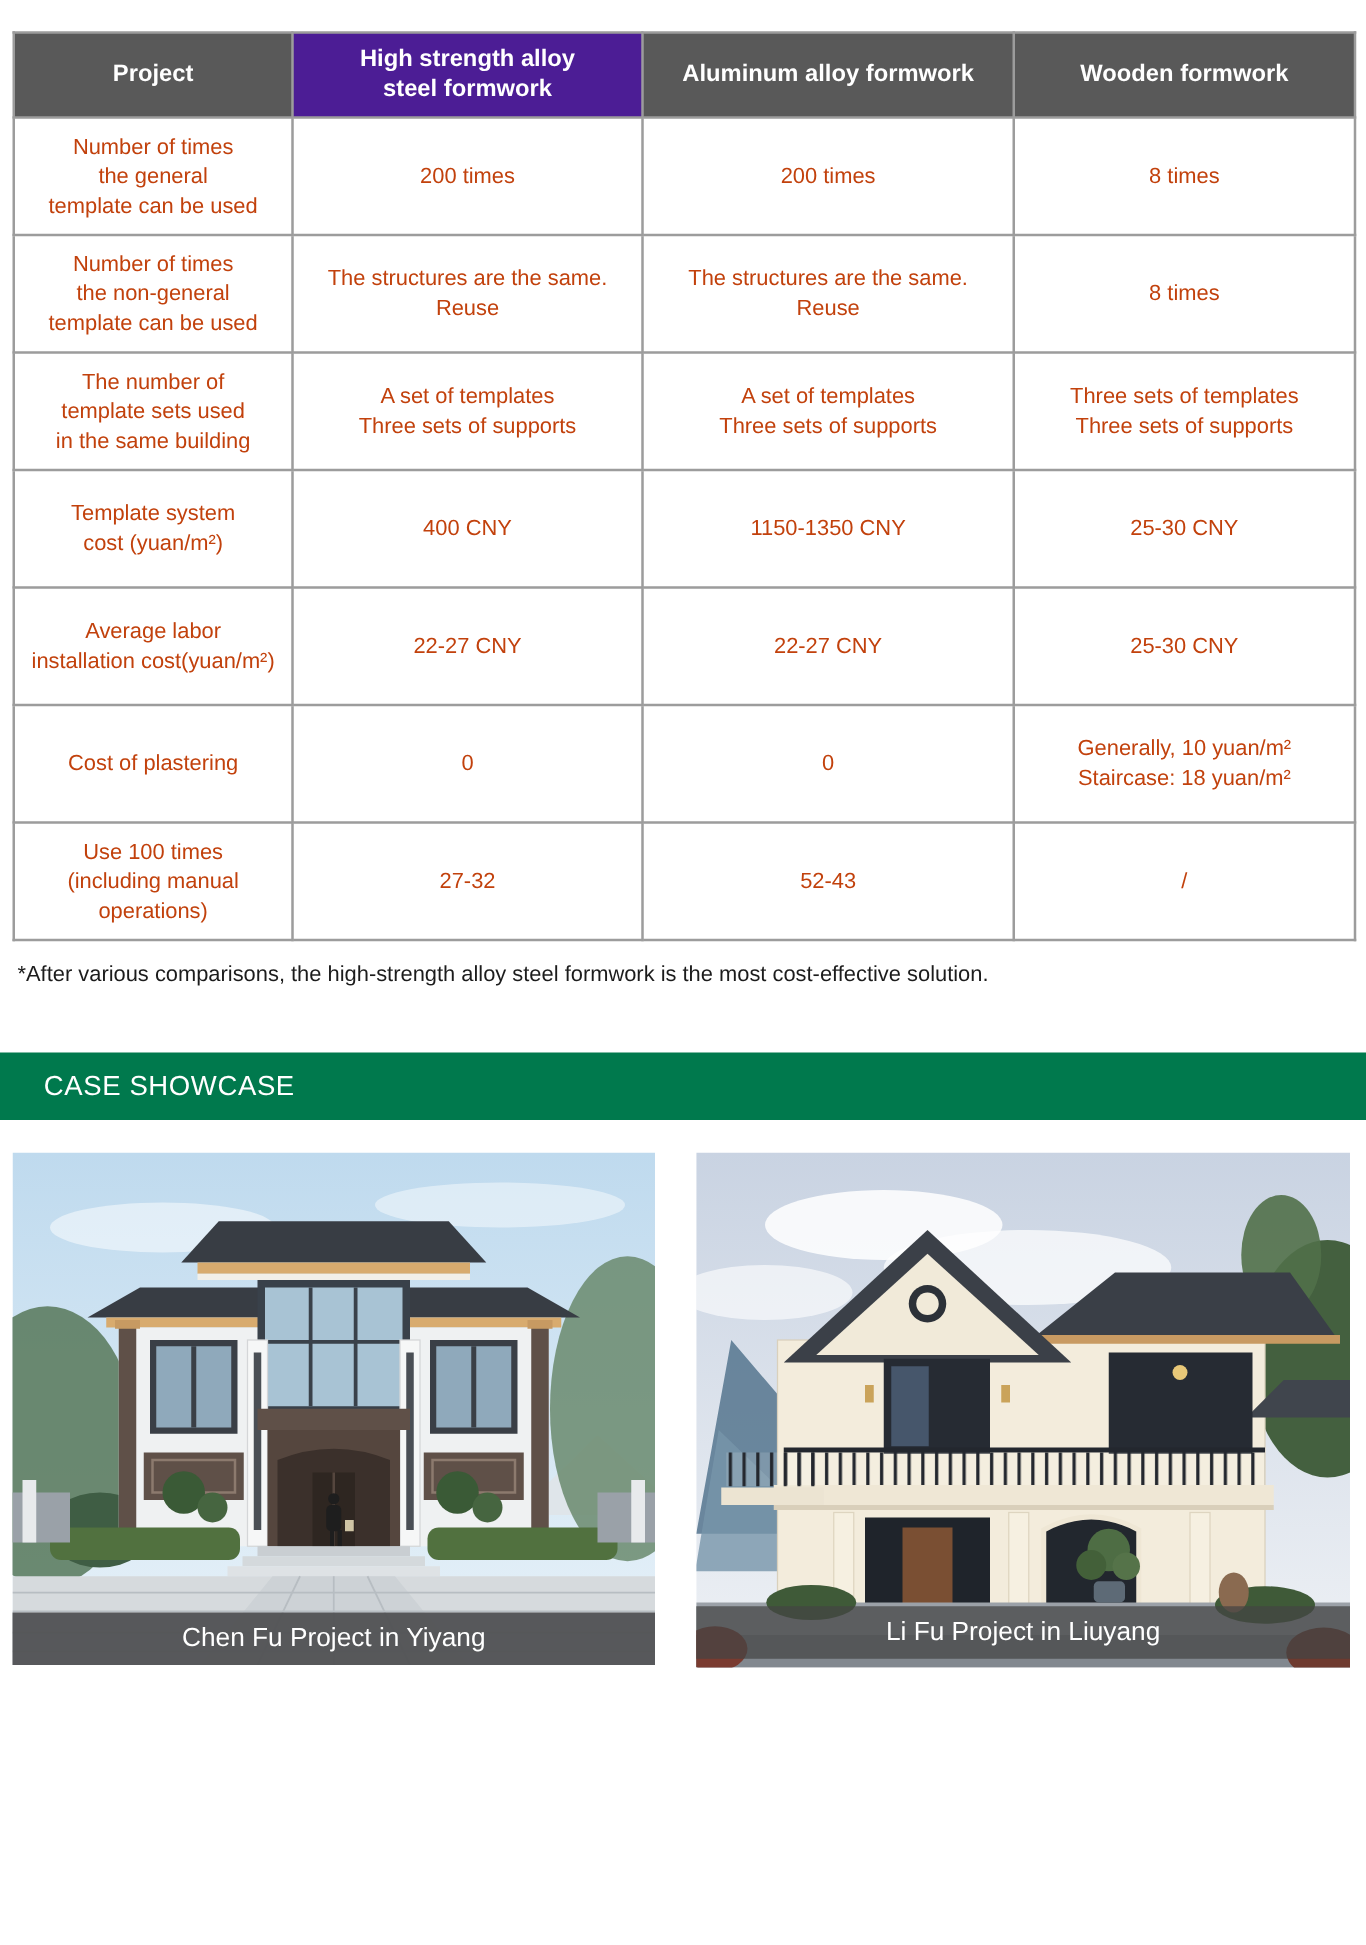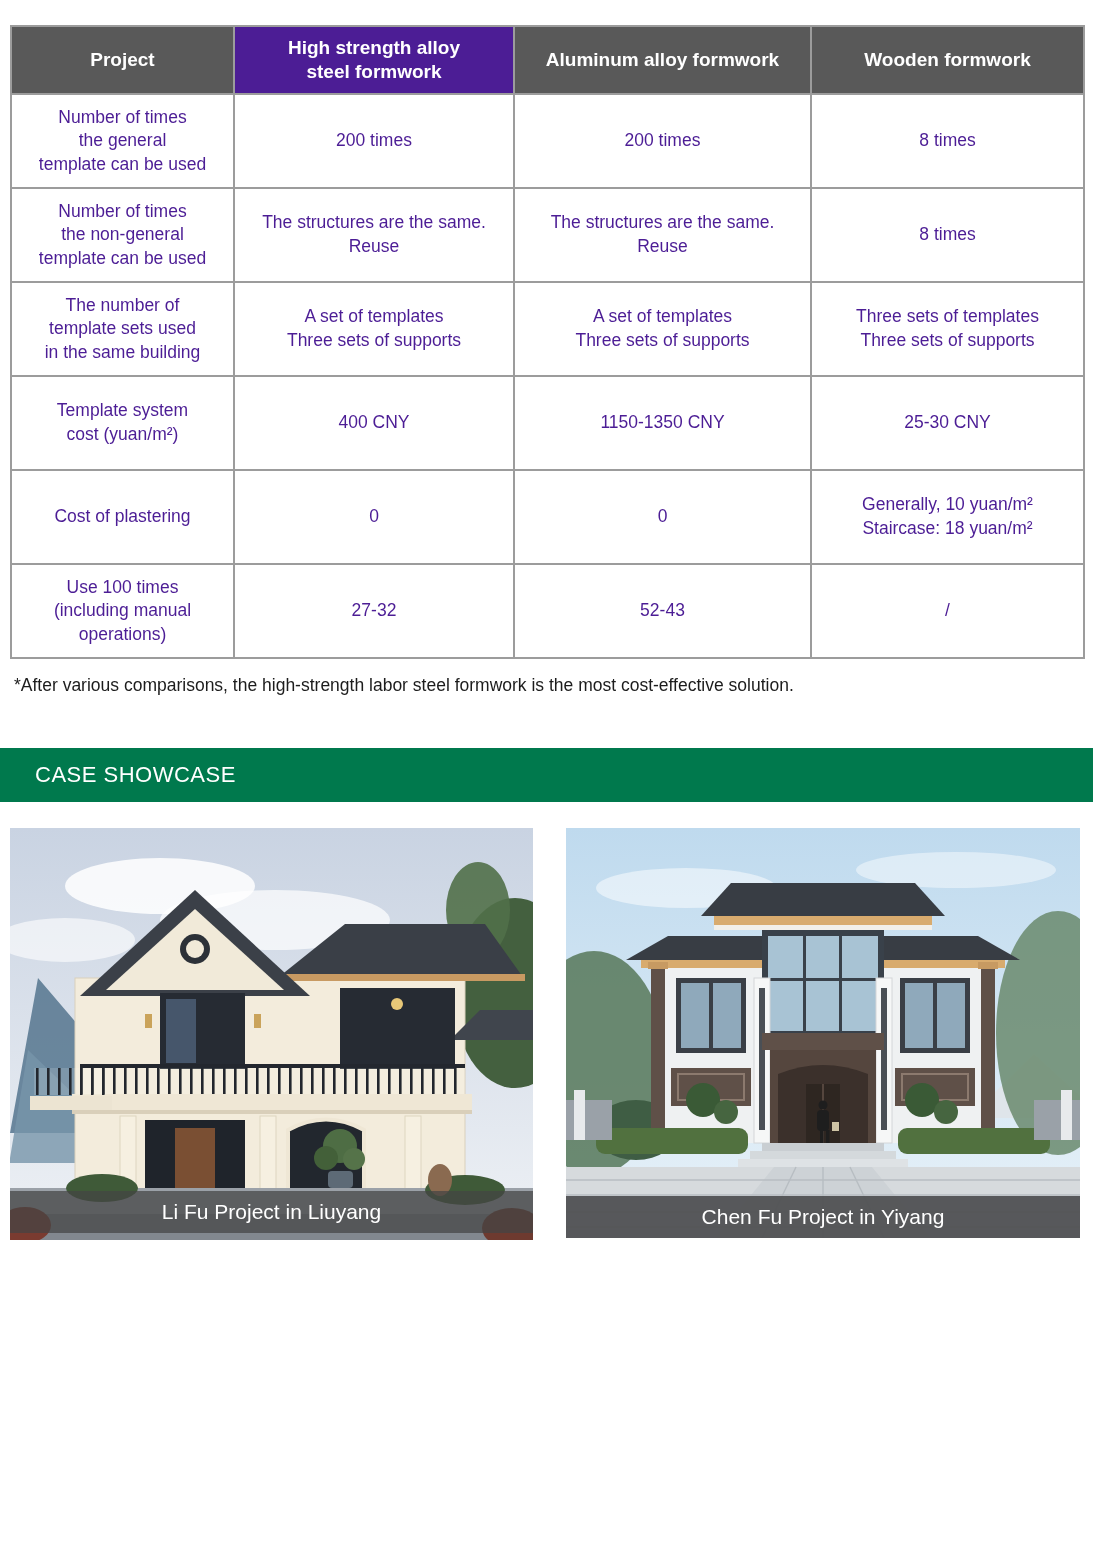--- a/index.html
+++ b/index.html
@@ -9,21 +9,21 @@
   
   table.cmp{border-collapse:collapse;table-layout:fixed;margin:25px 10px 0 10px;width:1073px;}
   table.cmp th, table.cmp td{
     border:2px solid #9c9c9c;
     text-align:center;vertical-align:middle;
     white-space:pre-line;padding:4px 8px;box-sizing:border-box;
   }
   table.cmp th{height:68px;color:#ffffff;font-size:19px;font-weight:bold;line-height:1.25;}
   th.gray{background:#595959;}
   th.green{background:#4c1d95;margin-left:40px;}
-  table.cmp td{height:94px;font-size:17.5px;color:#4c1d95;background:#ffffff;line-height:1.35;}
+  table.cmp td{height:94px;font-size:17.5px;color:#c2410c;background:#ffffff;line-height:1.35;}
   td.rowlabel{background:#f4f4f4;color:#3a3a3a;}
   td.hl{color:#177d52;}
   col.c0{width:223px;} col.c1{width:280px;} col.c2{width:297px;} col.c3{width:273px;}
 
   .footnote{margin:16px 0 0 14px;font-size:17.5px;color:#1c1c1c;}
 
   
   .banner{margin-top:52px;height:54px;background:#00794d;display:flex;align-items:center;}
   .banner span{color:#ffffff;font-size:22px;font-weight:normal;letter-spacing:.5px;padding-left:35px;}
 
@@ -88,107 +88,51 @@
 Three sets of supports</td>
       </tr>
       <tr>
         <td class="rowlabel">Template system
 cost (yuan/m²)</td>
         <td class="hl">400 CNY</td>
         <td>1150-1350 CNY</td>
         <td>25-30 CNY</td>
       </tr>
       <tr>
+        <td class="rowlabel">Average labor
+installation cost(yuan/m²)</td>
+        <td class="hl">22-27 CNY</td>
+        <td>22-27 CNY</td>
+        <td>25-30 CNY</td>
+      </tr>
+      <tr>
         <td class="rowlabel">Cost of plastering</td>
         <td class="hl">0</td>
         <td>0</td>
         <td>Generally, 10 yuan/m²
 Staircase: 18 yuan/m²</td>
       </tr>
       <tr>
         <td class="rowlabel">Use 100 times
 (including manual
 operations)</td>
         <td class="hl">27-32</td>
         <td>52-43</td>
         <td>/</td>
       </tr>
     </tbody>
   </table>
 
-  <p class="footnote">*After various comparisons, the high-strength labor steel formwork is the most cost-effective solution.</p>
+  <p class="footnote">*After various comparisons, the high-strength alloy steel formwork is the most cost-effective solution.</p>
 
   <div class="banner">
     <span>CASE SHOWCASE</span>
   </div>
 
   <div class="showcase">
-
-    <figure class="case" style="margin:0;">
-      <svg width="523" height="412" viewBox="0 0 523 412" xmlns="http://www.w3.org/2000/svg">
-        <defs>
-          <linearGradient id="skyL" x1="0" y1="0" x2="0" y2="1">
-            <stop offset="0" stop-color="#c9d3e2"></stop>
-              <stop offset="1" stop-color="#eef1f5"></stop>
-          </linearGradient>
-          <pattern id="railL" width="11" height="30" patternUnits="userSpaceOnUse">
-            <rect width="11" height="30" fill="rgba(250,248,242,0.15)"></rect>
-            <rect x="4" width="2.6" height="30" fill="#23272e"></rect>
-          </pattern>
-        </defs>
-        <rect width="523" height="412" fill="url(#skyL)"></rect>
-        <ellipse cx="150" cy="58" rx="95" ry="28" fill="#ffffff" opacity=".85"></ellipse>
-        <ellipse cx="265" cy="92" rx="115" ry="30" fill="#ffffff" opacity=".7"></ellipse>
-        <ellipse cx="55" cy="112" rx="70" ry="22" fill="#ffffff" opacity=".6"></ellipse>
-        <polygon points="0,305 28,150 92,225 122,192 152,305" fill="#5c7b93" opacity=".9"></polygon>
-        <polygon points="0,330 18,222 70,272 112,252 142,335 0,335" fill="#7795aa" opacity=".8"></polygon>
-        <ellipse cx="505" cy="165" rx="62" ry="95" fill="#44603f"></ellipse>
-        <ellipse cx="468" cy="82" rx="32" ry="48" fill="#517049" opacity=".9"></ellipse>
-        <rect x="65" y="150" width="390" height="212" fill="#f3ecdc" stroke="#d9d0bc"></rect>
-        <polygon points="265,152 335,96 475,96 515,152" fill="#3a3f47"></polygon>
-        <rect x="268" y="146" width="247" height="7" fill="#c89a62"></rect>
-        <polygon points="440,212 470,182 523,182 523,212" fill="#40454d"></polygon>
-        <polygon points="70,168 185,62 300,168" fill="#3b4048"></polygon>
-        <polygon points="96,162 185,81 274,162" fill="#f1ead9"></polygon>
-        <circle cx="185" cy="121" r="15" fill="#2c3138"></circle>
-          <circle cx="185" cy="121" r="9" fill="#f1ead9"></circle>
-        <rect x="150" y="165" width="85" height="76" fill="#262b33"></rect>
-        <rect x="156" y="171" width="30" height="64" fill="#46566b"></rect>
-        <rect x="135" y="186" width="7" height="14" fill="#caa35a"></rect>
-        <rect x="244" y="186" width="7" height="14" fill="#caa35a"></rect>
-        <rect x="330" y="160" width="115" height="81" fill="#262b33"></rect>
-        <circle cx="387" cy="176" r="6" fill="#e8c878"></circle>
-        <rect x="70" y="236" width="385" height="4" fill="#23272e"></rect>
-        <rect x="70" y="240" width="385" height="28" fill="url(#railL)"></rect>
-        <rect x="62" y="266" width="400" height="16" fill="#efe7d5"></rect>
-        <rect x="62" y="282" width="400" height="4" fill="#d9cfba"></rect>
-        <rect x="20" y="268" width="82" height="14" fill="#ece4d2"></rect>
-        <rect x="24" y="240" width="72" height="27" fill="url(#railL)"></rect>
-        <rect x="110" y="288" width="16" height="82" fill="#f6f0e1" stroke="#ded5c0"></rect>
-        <rect x="250" y="288" width="16" height="82" fill="#f6f0e1" stroke="#ded5c0"></rect>
-        <rect x="395" y="288" width="16" height="82" fill="#f6f0e1" stroke="#ded5c0"></rect>
-        <rect x="135" y="292" width="100" height="78" fill="#1f242b"></rect>
-        <rect x="165" y="300" width="40" height="62" fill="#7a4f33"></rect>
-        <path d="M278,370 L278,302 Q316,281 354,302 L354,370 Z" fill="#22272e" stroke="#efe7d5" stroke-width="4"></path>
-        <rect x="258" y="362" width="132" height="10" fill="#777d84"></rect>
-        <rect x="248" y="372" width="152" height="10" fill="#868c93"></rect>
-        <rect x="0" y="360" width="523" height="52" fill="#9ba1a8"></rect>
-        <rect x="0" y="386" width="523" height="26" fill="#82888f"></rect>
-        <ellipse cx="92" cy="360" rx="36" ry="14" fill="#3f5a38"></ellipse>
-        <ellipse cx="455" cy="362" rx="40" ry="15" fill="#3f5a38"></ellipse>
-        <circle cx="330" cy="318" r="17" fill="#4e6d44"></circle>
-        <circle cx="316" cy="330" r="12" fill="#436039"></circle>
-        <circle cx="344" cy="331" r="11" fill="#557349"></circle>
-        <rect x="318" y="343" width="25" height="17" rx="4" fill="#5d6a76"></rect>
-        <ellipse cx="430" cy="352" rx="12" ry="16" fill="#8a6a50"></ellipse>
-        <ellipse cx="15" cy="397" rx="26" ry="18" fill="#7a3b30"></ellipse>
-        <ellipse cx="502" cy="400" rx="30" ry="20" fill="#6e3a2f"></ellipse>
-      </svg>
-      <figcaption class="caption translucent">Li Fu Project in Liuyang</figcaption>
-    </figure>
 
     <figure class="case" style="margin:0;">
       <svg width="514" height="410" viewBox="0 0 514 410" xmlns="http://www.w3.org/2000/svg">
         <defs>
           <linearGradient id="skyR" x1="0" y1="0" x2="0" y2="1">
             <stop offset="0" stop-color="#bfdaee"></stop>
               <stop offset="1" stop-color="#e8f2f9"></stop>
           </linearGradient>
         </defs>
         <rect width="514" height="410" fill="url(#skyR)"></rect>
@@ -259,14 +203,77 @@
           <line x1="0" y1="384" x2="514" y2="384"></line>
           <line x1="0" y1="399" x2="514" y2="399"></line>
           <line x1="230" y1="339" x2="196" y2="410"></line>
           <line x1="257" y1="339" x2="257" y2="410"></line>
           <line x1="284" y1="339" x2="318" y2="410"></line>
         </g>
       </svg>
       <figcaption class="caption solid">Chen Fu Project in Yiyang</figcaption>
     </figure>
 
+    <figure class="case" style="margin:0;">
+      <svg width="523" height="412" viewBox="0 0 523 412" xmlns="http://www.w3.org/2000/svg">
+        <defs>
+          <linearGradient id="skyL" x1="0" y1="0" x2="0" y2="1">
+            <stop offset="0" stop-color="#c9d3e2"></stop>
+              <stop offset="1" stop-color="#eef1f5"></stop>
+          </linearGradient>
+          <pattern id="railL" width="11" height="30" patternUnits="userSpaceOnUse">
+            <rect width="11" height="30" fill="rgba(250,248,242,0.15)"></rect>
+            <rect x="4" width="2.6" height="30" fill="#23272e"></rect>
+          </pattern>
+        </defs>
+        <rect width="523" height="412" fill="url(#skyL)"></rect>
+        <ellipse cx="150" cy="58" rx="95" ry="28" fill="#ffffff" opacity=".85"></ellipse>
+        <ellipse cx="265" cy="92" rx="115" ry="30" fill="#ffffff" opacity=".7"></ellipse>
+        <ellipse cx="55" cy="112" rx="70" ry="22" fill="#ffffff" opacity=".6"></ellipse>
+        <polygon points="0,305 28,150 92,225 122,192 152,305" fill="#5c7b93" opacity=".9"></polygon>
+        <polygon points="0,330 18,222 70,272 112,252 142,335 0,335" fill="#7795aa" opacity=".8"></polygon>
+        <ellipse cx="505" cy="165" rx="62" ry="95" fill="#44603f"></ellipse>
+        <ellipse cx="468" cy="82" rx="32" ry="48" fill="#517049" opacity=".9"></ellipse>
+        <rect x="65" y="150" width="390" height="212" fill="#f3ecdc" stroke="#d9d0bc"></rect>
+        <polygon points="265,152 335,96 475,96 515,152" fill="#3a3f47"></polygon>
+        <rect x="268" y="146" width="247" height="7" fill="#c89a62"></rect>
+        <polygon points="440,212 470,182 523,182 523,212" fill="#40454d"></polygon>
+        <polygon points="70,168 185,62 300,168" fill="#3b4048"></polygon>
+        <polygon points="96,162 185,81 274,162" fill="#f1ead9"></polygon>
+        <circle cx="185" cy="121" r="15" fill="#2c3138"></circle>
+          <circle cx="185" cy="121" r="9" fill="#f1ead9"></circle>
+        <rect x="150" y="165" width="85" height="76" fill="#262b33"></rect>
+        <rect x="156" y="171" width="30" height="64" fill="#46566b"></rect>
+        <rect x="135" y="186" width="7" height="14" fill="#caa35a"></rect>
+        <rect x="244" y="186" width="7" height="14" fill="#caa35a"></rect>
+        <rect x="330" y="160" width="115" height="81" fill="#262b33"></rect>
+        <circle cx="387" cy="176" r="6" fill="#e8c878"></circle>
+        <rect x="70" y="236" width="385" height="4" fill="#23272e"></rect>
+        <rect x="70" y="240" width="385" height="28" fill="url(#railL)"></rect>
+        <rect x="62" y="266" width="400" height="16" fill="#efe7d5"></rect>
+        <rect x="62" y="282" width="400" height="4" fill="#d9cfba"></rect>
+        <rect x="20" y="268" width="82" height="14" fill="#ece4d2"></rect>
+        <rect x="24" y="240" width="72" height="27" fill="url(#railL)"></rect>
+        <rect x="110" y="288" width="16" height="82" fill="#f6f0e1" stroke="#ded5c0"></rect>
+        <rect x="250" y="288" width="16" height="82" fill="#f6f0e1" stroke="#ded5c0"></rect>
+        <rect x="395" y="288" width="16" height="82" fill="#f6f0e1" stroke="#ded5c0"></rect>
+        <rect x="135" y="292" width="100" height="78" fill="#1f242b"></rect>
+        <rect x="165" y="300" width="40" height="62" fill="#7a4f33"></rect>
+        <path d="M278,370 L278,302 Q316,281 354,302 L354,370 Z" fill="#22272e" stroke="#efe7d5" stroke-width="4"></path>
+        <rect x="258" y="362" width="132" height="10" fill="#777d84"></rect>
+        <rect x="248" y="372" width="152" height="10" fill="#868c93"></rect>
+        <rect x="0" y="360" width="523" height="52" fill="#9ba1a8"></rect>
+        <rect x="0" y="386" width="523" height="26" fill="#82888f"></rect>
+        <ellipse cx="92" cy="360" rx="36" ry="14" fill="#3f5a38"></ellipse>
+        <ellipse cx="455" cy="362" rx="40" ry="15" fill="#3f5a38"></ellipse>
+        <circle cx="330" cy="318" r="17" fill="#4e6d44"></circle>
+        <circle cx="316" cy="330" r="12" fill="#436039"></circle>
+        <circle cx="344" cy="331" r="11" fill="#557349"></circle>
+        <rect x="318" y="343" width="25" height="17" rx="4" fill="#5d6a76"></rect>
+        <ellipse cx="430" cy="352" rx="12" ry="16" fill="#8a6a50"></ellipse>
+        <ellipse cx="15" cy="397" rx="26" ry="18" fill="#7a3b30"></ellipse>
+        <ellipse cx="502" cy="400" rx="30" ry="20" fill="#6e3a2f"></ellipse>
+      </svg>
+      <figcaption class="caption translucent">Li Fu Project in Liuyang</figcaption>
+    </figure>
+
   </div>
 </div>
 
 </body></html>

